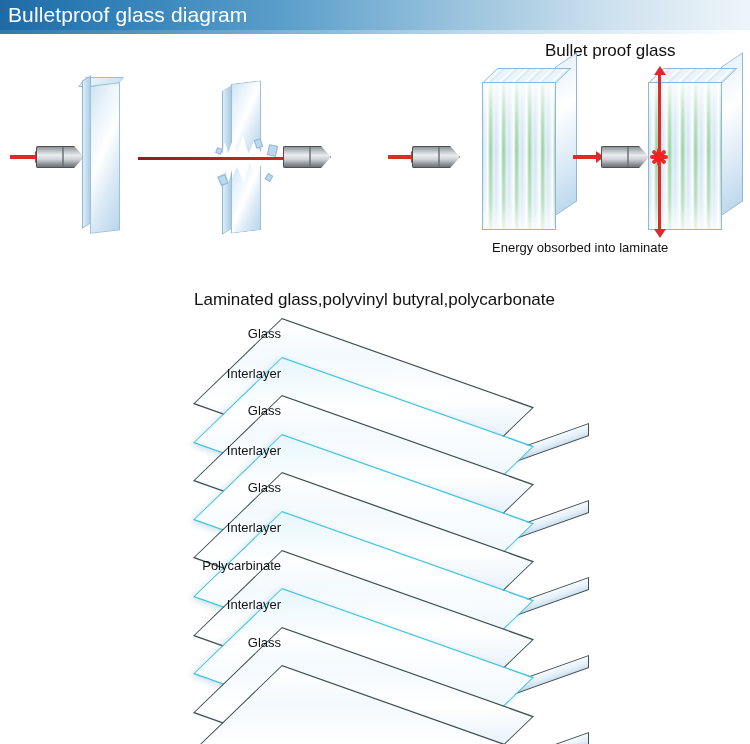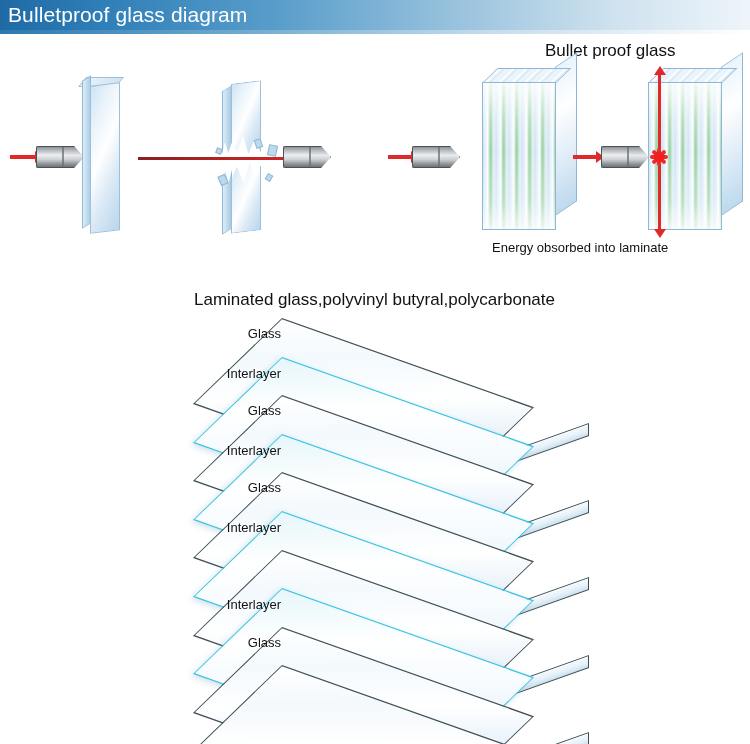--- a/index.html
+++ b/index.html
@@ -298,20 +298,21 @@
       <div class="inter" style="left: 282px; top: 511px;">
         <div class="itop"></div>
       </div>
       <div class="layerlabel" style="left: 81px; top: 520px;">Interlayer</div>
       <div class="shadow" style="left: 304px; top: 575.6px; width: 200px; height: 60px; transform: skew(-46deg, 19.5deg); transform-origin: left top;"></div>
       <div class="slab" style="left: 282px; top: 549.6px;">
         <div class="sfront" style="left: -41px; top: 47px;"></div>
         <div class="sright" style="left: 211px; top: 139px;"></div>
         <div class="stop"></div>
       </div>
+      <div class="layerlabel" style="left: 81px; top: 557.6px;">Polycarbinate</div>
       <div class="shadow" style="left: 304px; top: 614.2px; width: 200px; height: 60px; transform: skew(-46deg, 19.5deg); transform-origin: left top;"></div>
       <div class="inter" style="left: 282px; top: 588.2px;">
         <div class="itop"></div>
       </div>
       <div class="layerlabel" style="left: 81px; top: 597.2px;">Interlayer</div>
       <div class="shadow" style="left: 304px; top: 652.8px; width: 200px; height: 60px; transform: skew(-46deg, 19.5deg); transform-origin: left top;"></div>
       <div class="slab" style="left: 282px; top: 626.8px;">
         <div class="sfront" style="left: -41px; top: 47px;"></div>
         <div class="sright" style="left: 211px; top: 139px;"></div>
         <div class="stop"></div>

